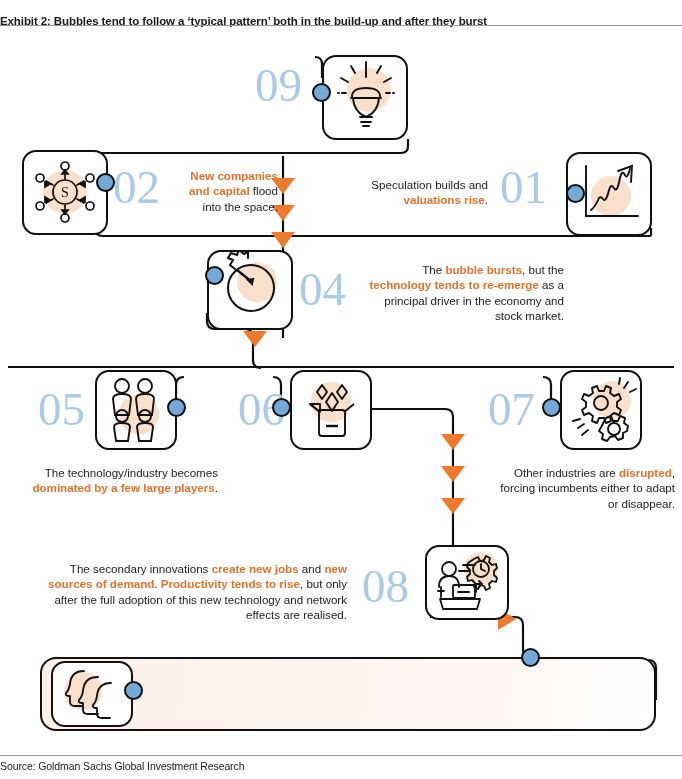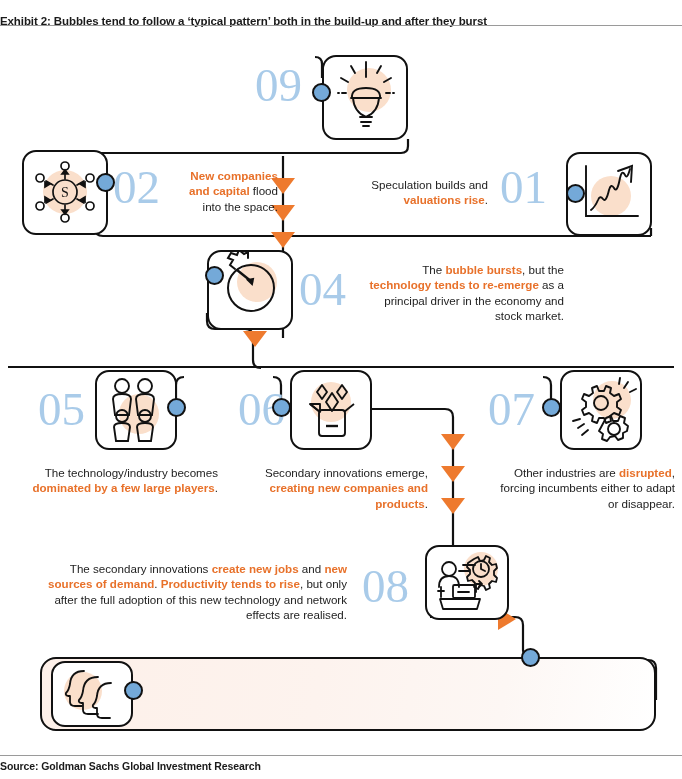--- a/index.html
+++ b/index.html
@@ -19,21 +19,21 @@
   .title-bar .title-text {
     font-size: 11.5px; font-weight: bold; color: #1a1a1a;
     letter-spacing: -0.1px; white-space: nowrap;
   }
   .rule-top { position: absolute; left: 0; top: 25px; width: 682px; height: 1px; background: #9a9a9a; }
 
   
   .rule-bot { position: absolute; left: 0; top: 755px; width: 682px; height: 1px; background: #9a9a9a; }
   .source {
     position: absolute; left: 0; top: 760px; width: 682px;
-    font-size: 10.5px; color: #1a1a1a; letter-spacing: -0.1px; font-weight: bold;
+    font-size: 10.5px; color: #1a1a1a; letter-spacing: -0.1px;
   }
 
   
   #wires { position: absolute; left: 0; top: 0; width: 682px; height: 779px; pointer-events: none; }
 
   
   .ibox {
     position: absolute; border: 2.2px solid #111; border-radius: 14px;
     background: #fff; z-index: 3;
   }
@@ -250,21 +250,20 @@
         <path d="M34,30 l6,-9 l6,9 l-6,9 Z"></path>
         <path d="M18,32 l10,8 l0,-8 Z" fill="none"></path>
         <path d="M18,32 q0,0 10,8"></path>
         <path d="M62,32 q0,0 -10,8"></path>
         <rect x="27" y="38" width="26" height="26" rx="3"></rect>
         <path d="M34,54 l12,0" stroke-width="2.4"></path>
       </g>
     </svg>
   </div>
   <div class="num" style="left:238px; top:386px;">06</div>
-  <div class="cap l" style="left:228px; top:465px; width:200px;">Secondary innovations emerge, <b>creating new companies and products</b>.</div>
   <div class="knob" style="left:272px; top:398px;"></div>
 
   <div class="ibox" style="left:560px; top:370px; width:82px; height:80px;">
     <svg width="78" height="76" viewBox="0 0 78 76">
       <circle cx="50" cy="28" r="19" fill="#fadfcb"></circle>
       <g stroke="#111" stroke-width="1.9" fill="none" stroke-linejoin="round">
         <path d="M30,16 l5,-2 l2,5 l5,0 l2,-5 l5,2 l-1,5 l4,3 l5,-2 l2,5 l-4,3 l0,5 l4,3 l-2,5 l-5,-2 l-4,3 l1,5 l-5,2 l-2,-5 l-5,0 l-2,5 l-5,-2 l1,-5 l-4,-3 l-5,2 l-2,-5 l4,-3 l0,-5 l-4,-3 l2,-5 l5,2 l4,-3 Z"></path>
         <circle cx="39" cy="31" r="7"></circle>
         <path d="M44,46 l5,-2 l2,5 l5,0 l2,-5 l5,2 l-1,5 l4,3 l-1,5 l-4,2 l0,5 l-5,2 l-3,-4 l-5,1 l-3,4 l-5,-2 l1,-5 l-4,-3 Z"></path>
         <circle cx="52" cy="57" r="6"></circle>

